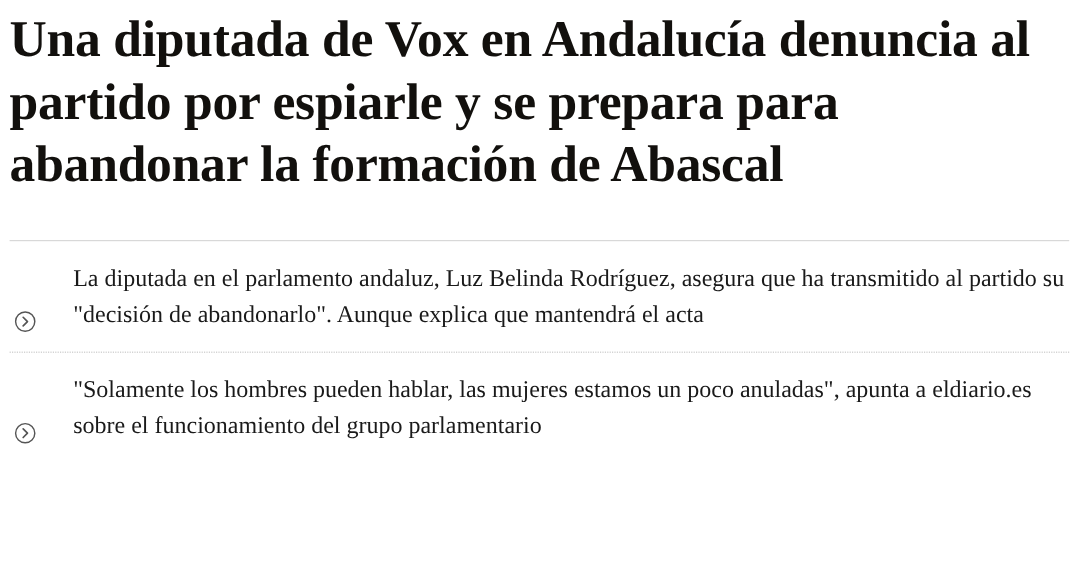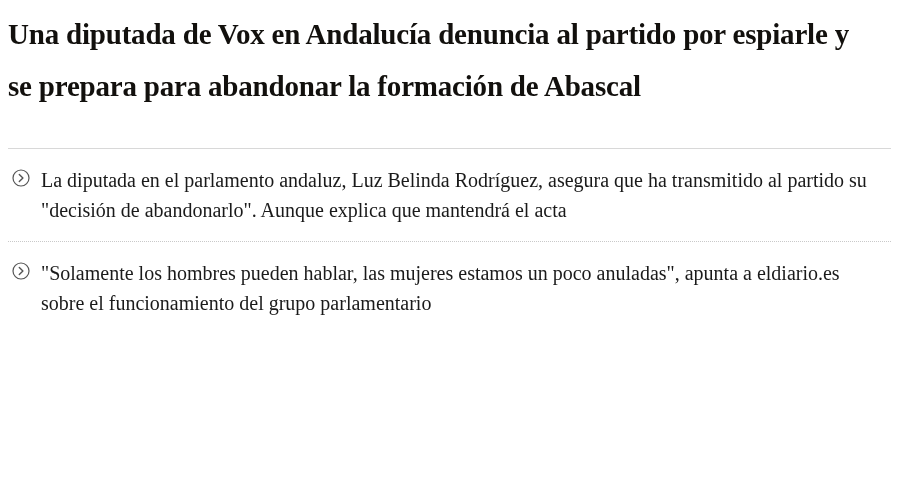--- a/index.html
+++ b/index.html
@@ -12,44 +12,45 @@
     background: #ffffff;
     font-family: "Liberation Sans", sans-serif;
     overflow: hidden;
   }
   .article {
     padding: 0 8px;
     box-sizing: border-box;
   }
   .headline {
     font-family: "Liberation Serif", serif;
-    font-size: 29px;
+    font-size: 43px;
     line-height: 52px;
     font-weight: 700;
     color: #12100d;
     letter-spacing: -0.2px;
     margin: 8px 0 4px 0;
     padding: 0;
     max-width: 870px;
   }
   .rule {
     border: 0;
     border-top: 1px solid #d8d8d8;
     margin: 36px 0 0 0;
   }
   .bullets {
     list-style: none;
     margin: 0;
     padding: 0;
   }
   .bullet {
     display: flex;
-    align-items: flex-start;
+    align-items: flex-end;
     padding: 16px 0 16px 4px;
     border-bottom: 1px dotted #c9c9c9;
+    gap: 20px;
   }
   .bullet:last-child {
     border-bottom: 0;
   }
   .bullet-icon {
     flex: 0 0 auto;
     width: 18px;
     height: 18px;
     margin-top: 4px;
     margin-right: 11px;

